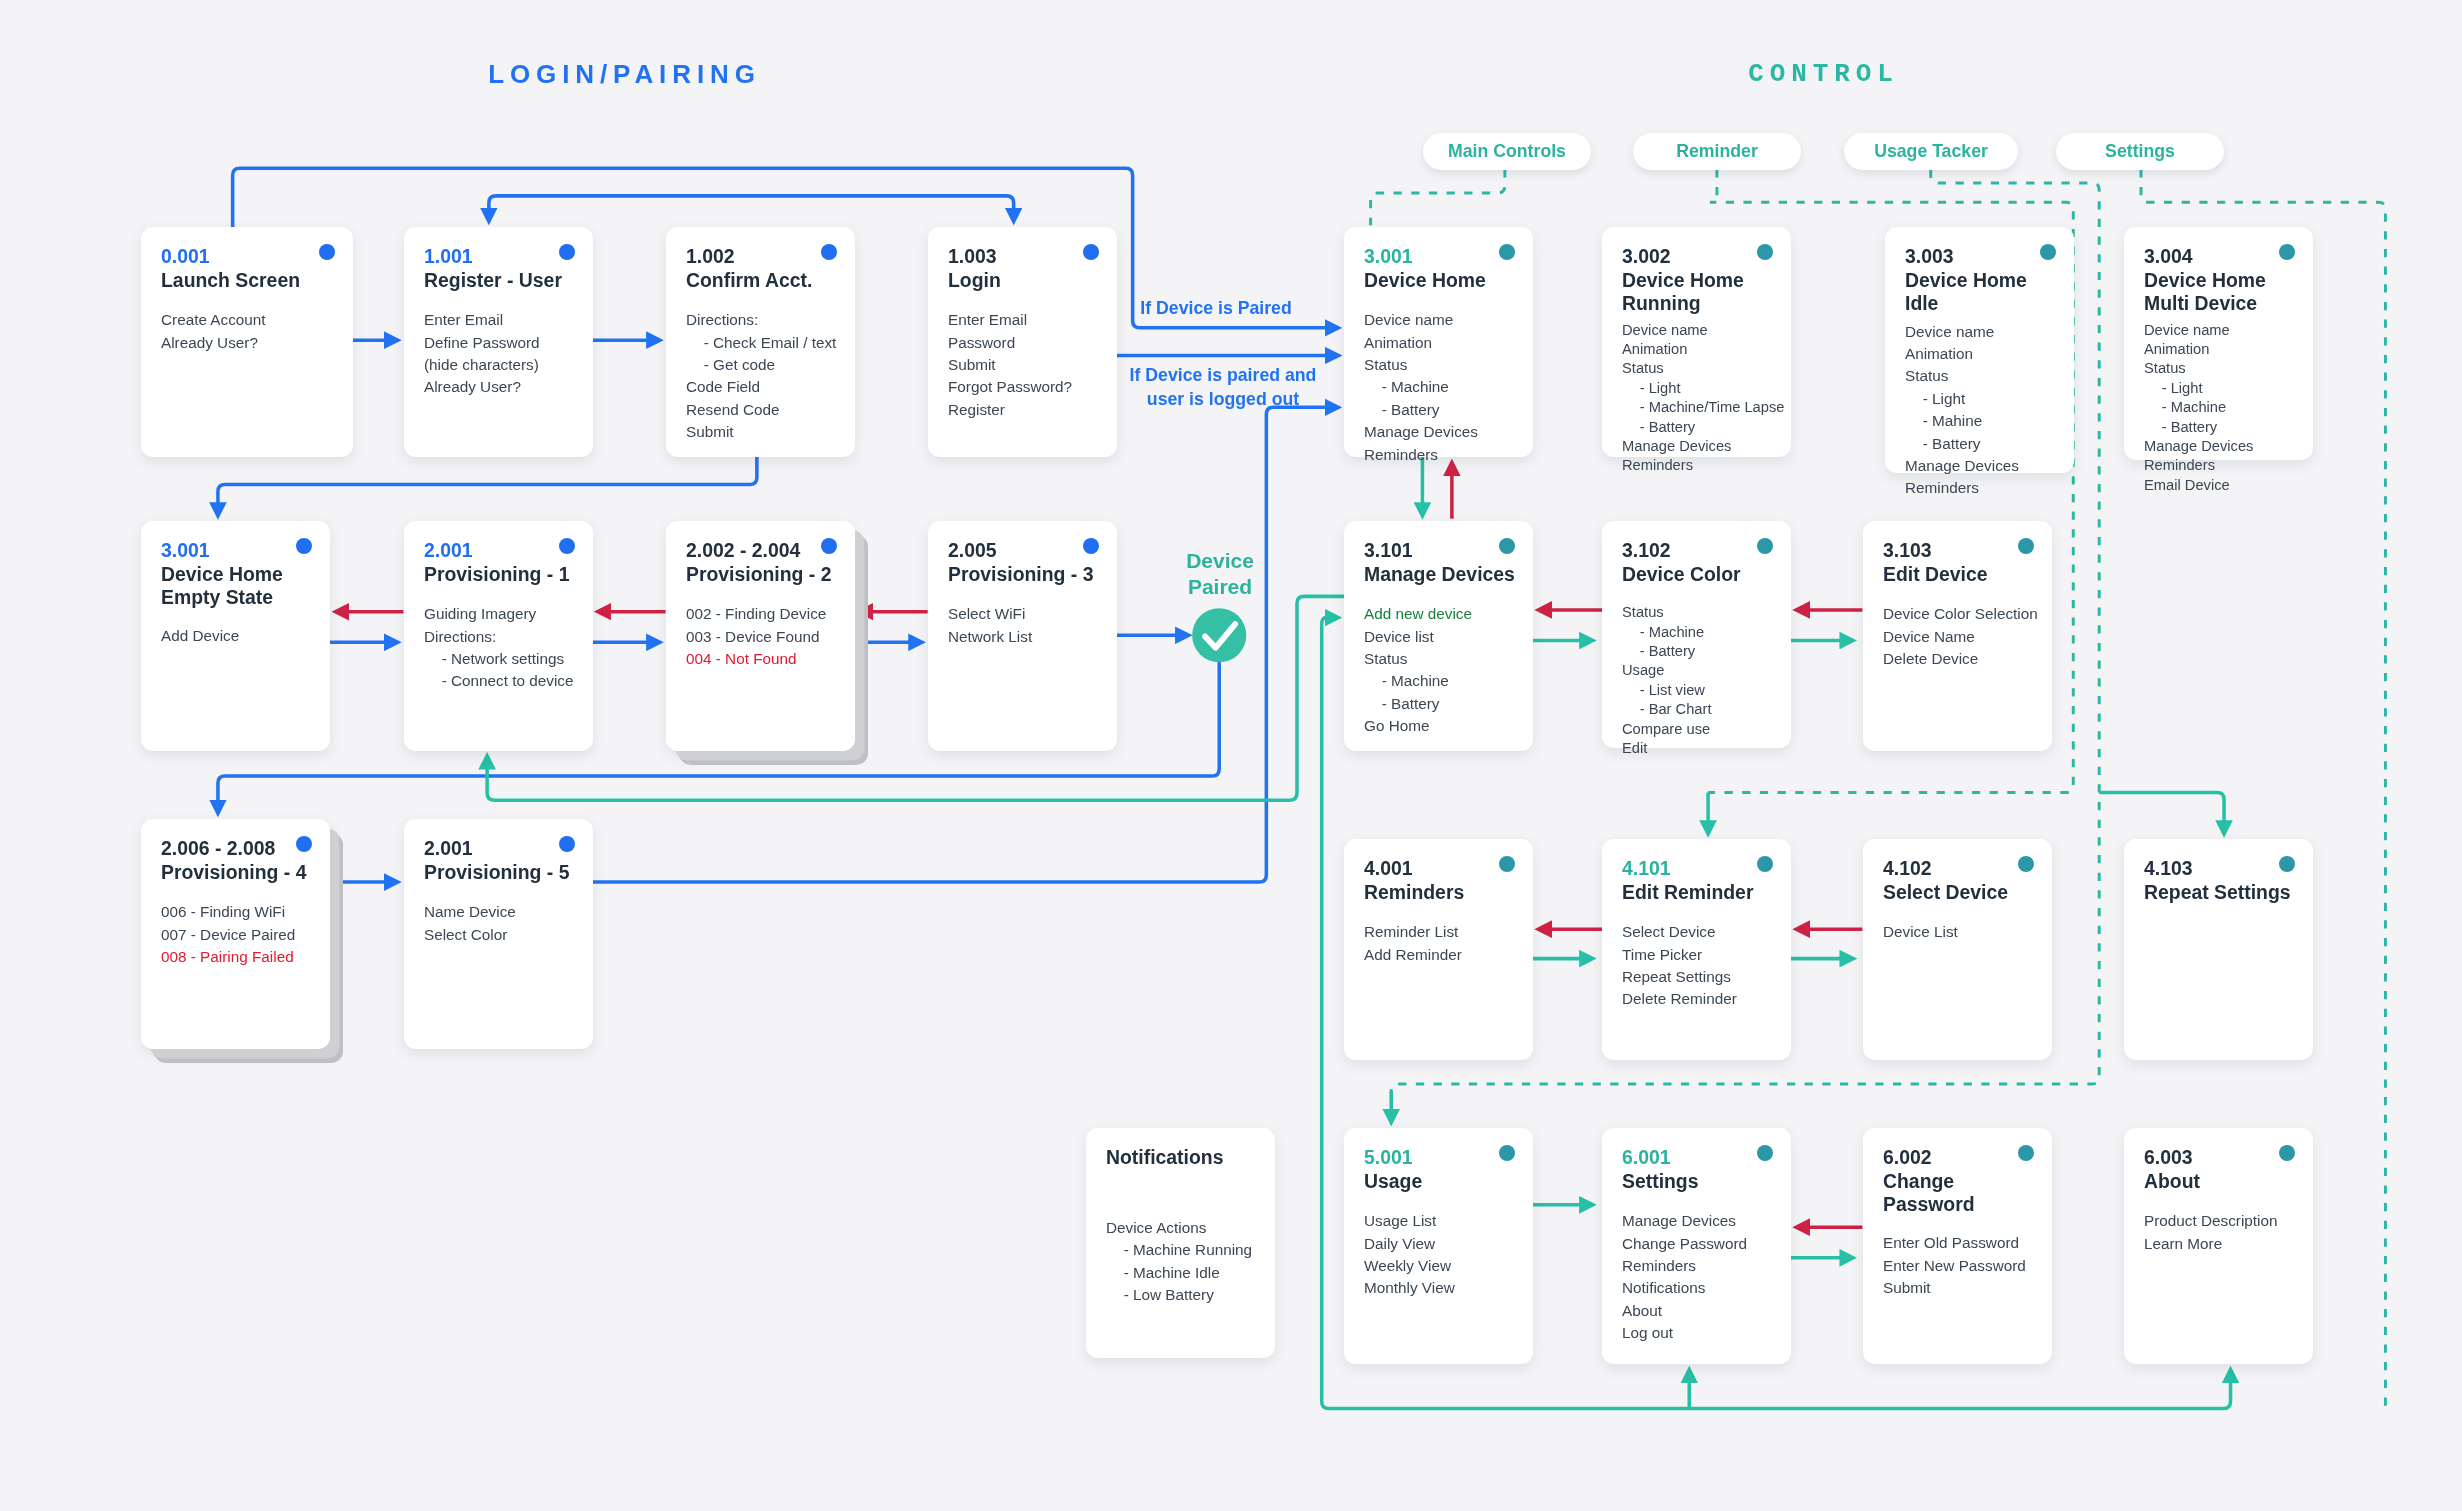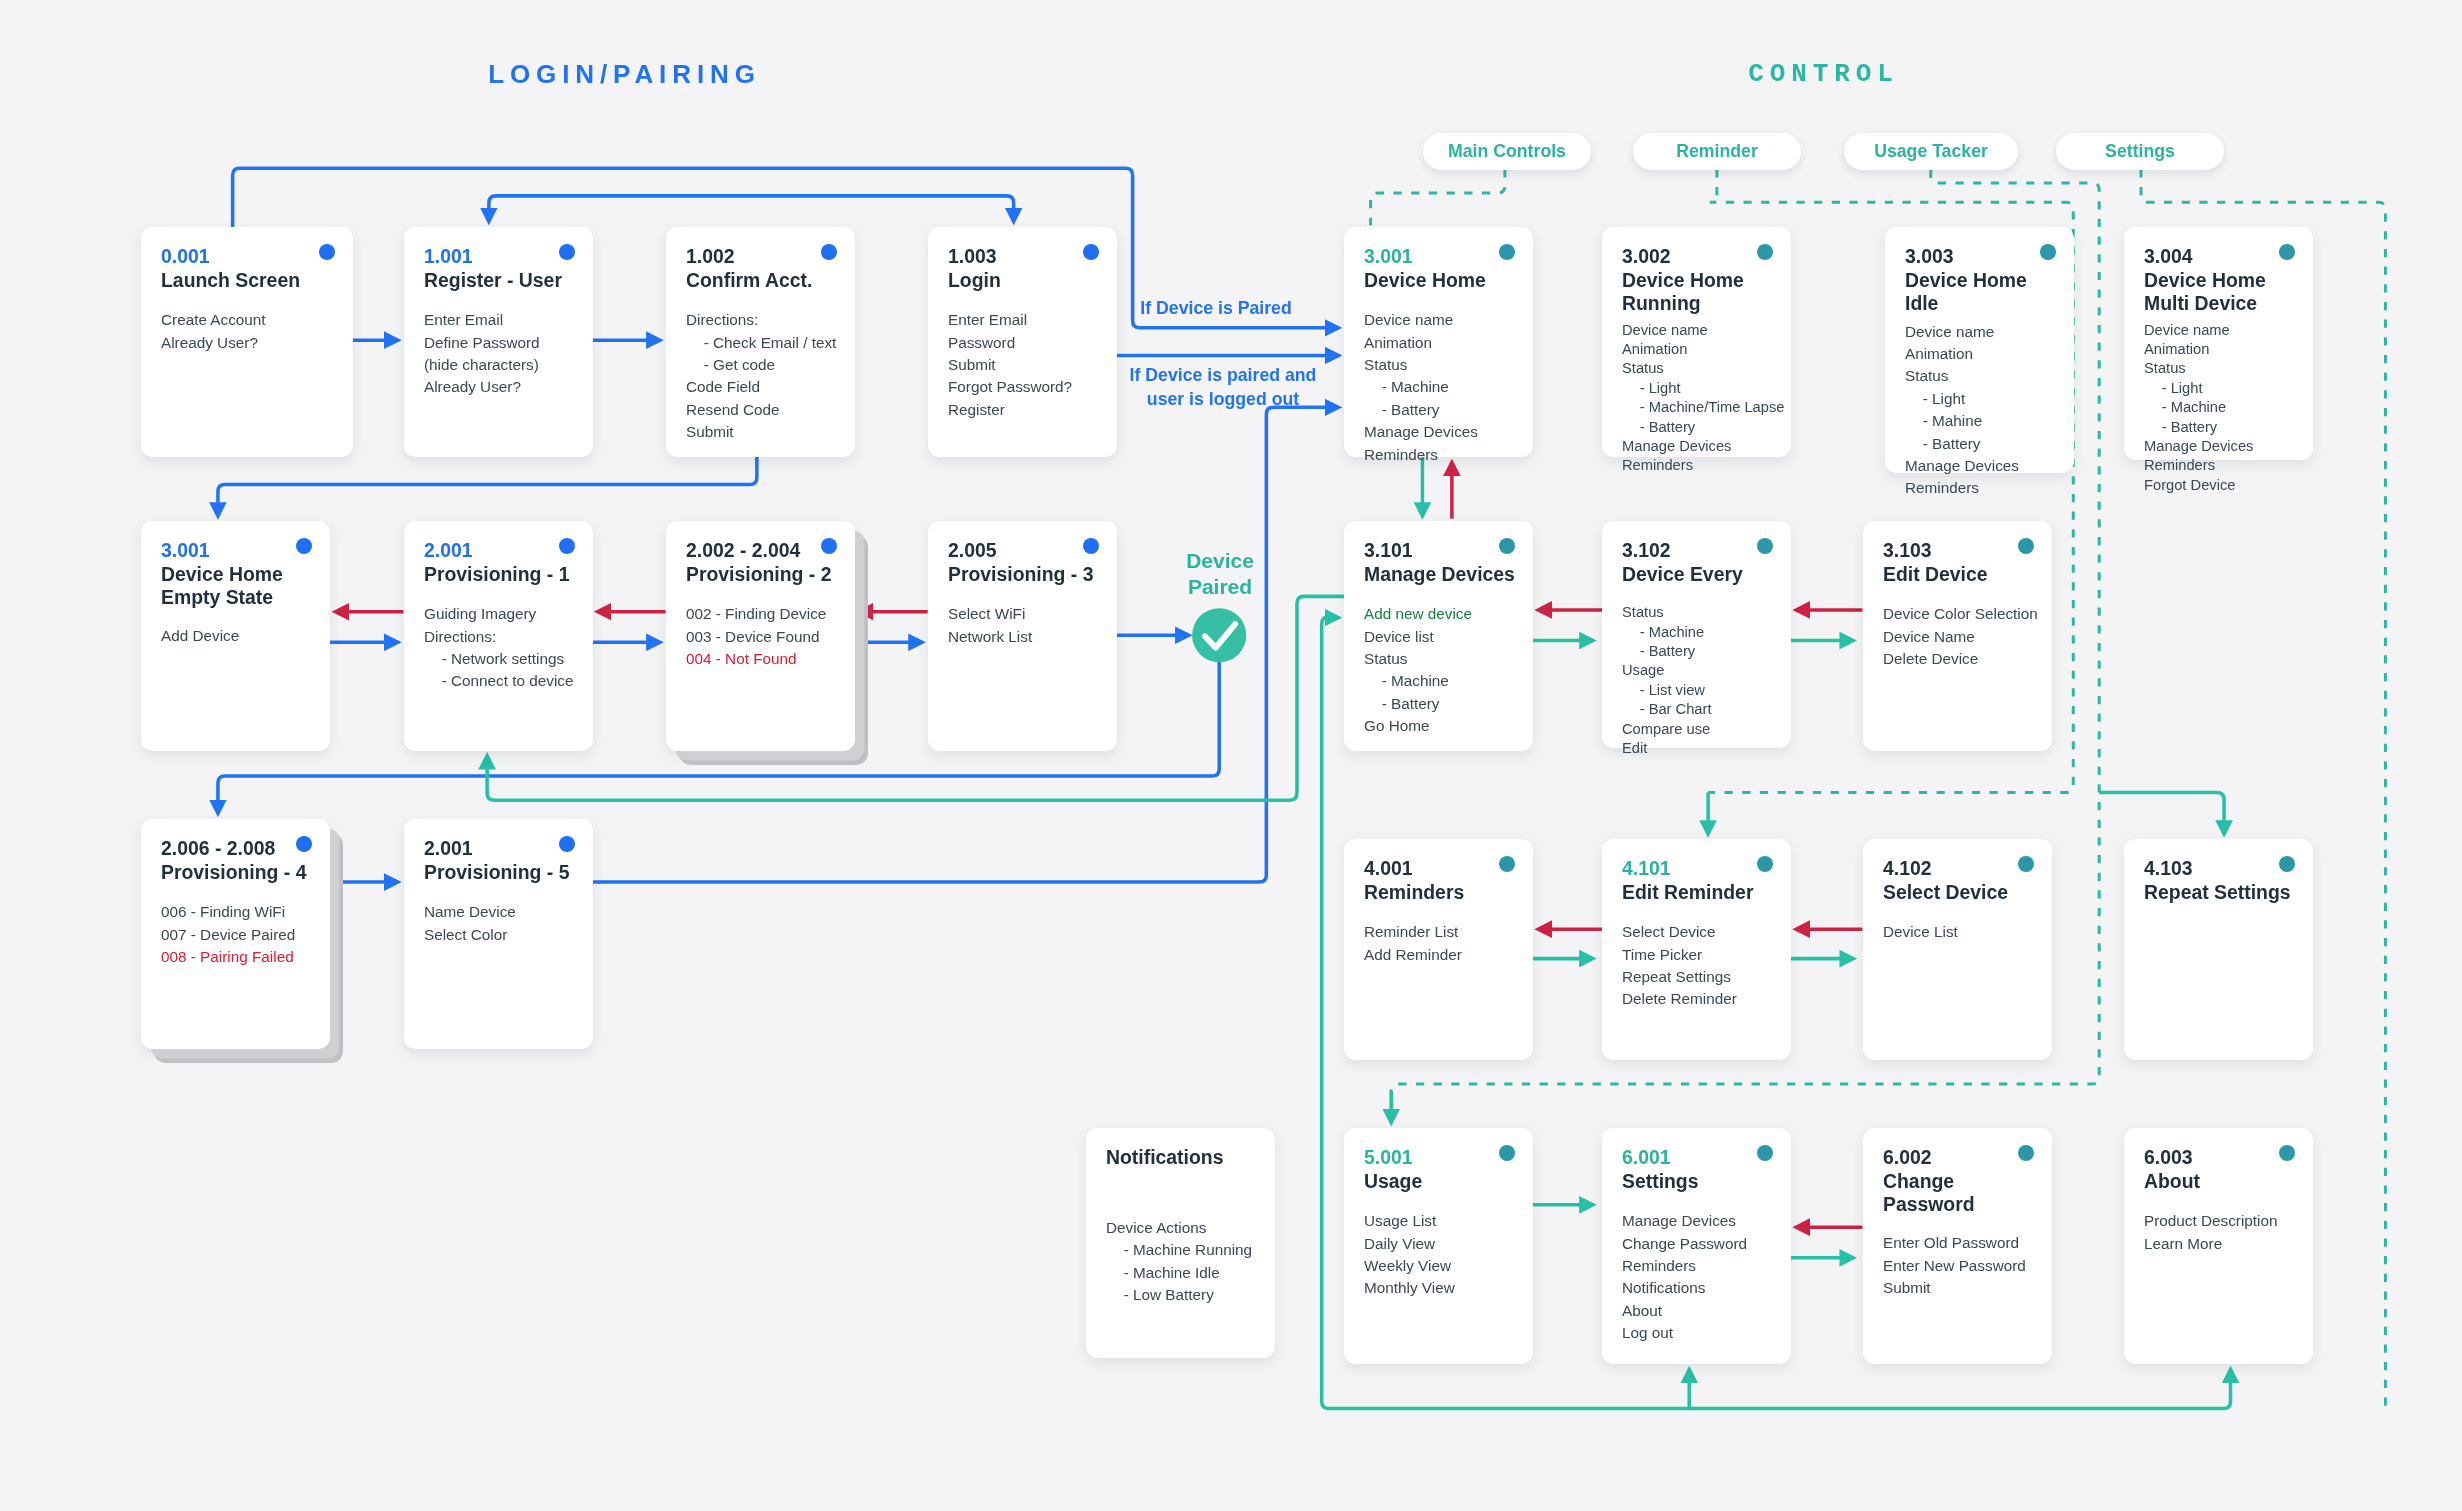--- a/index.html
+++ b/index.html
@@ -218,21 +218,21 @@
         <div class="title">Device Home Multi Device</div>
         <div>
           <div class="item">Device name</div>
           <div class="item">Animation</div>
           <div class="item">Status</div>
           <div class="item indent">- Light</div>
           <div class="item indent">- Machine</div>
           <div class="item indent">- Battery</div>
           <div class="item">Manage Devices</div>
           <div class="item">Reminders</div>
-          <div class="item">Forgot Device</div>
+          <div class="item">Email Device</div>
         </div>
       </div>
       <div class="card" style="left: 141px; top: 521px; width: 189px; height: 230px;">
         <span class="dot dot-blue"></span>
         <div class="num num-blue">3.001</div>
         <div class="title">Device Home Empty State</div>
         <div>
           <div class="item">Add Device</div>
         </div>
       </div>
@@ -275,21 +275,21 @@
           <div class="item">Device list</div>
           <div class="item">Status</div>
           <div class="item indent">- Machine</div>
           <div class="item indent">- Battery</div>
           <div class="item">Go Home</div>
         </div>
       </div>
       <div class="card dense" style="left: 1602px; top: 521px; width: 189px; height: 227px;">
         <span class="dot dot-teal"></span>
         <div class="num num-dark">3.102</div>
-        <div class="title">Device Every</div>
+        <div class="title">Device Color</div>
         <div>
           <div class="item">Status</div>
           <div class="item indent">- Machine</div>
           <div class="item indent">- Battery</div>
           <div class="item">Usage</div>
           <div class="item indent">- List view</div>
           <div class="item indent">- Bar Chart</div>
           <div class="item">Compare use</div>
           <div class="item">Edit</div>
         </div>

